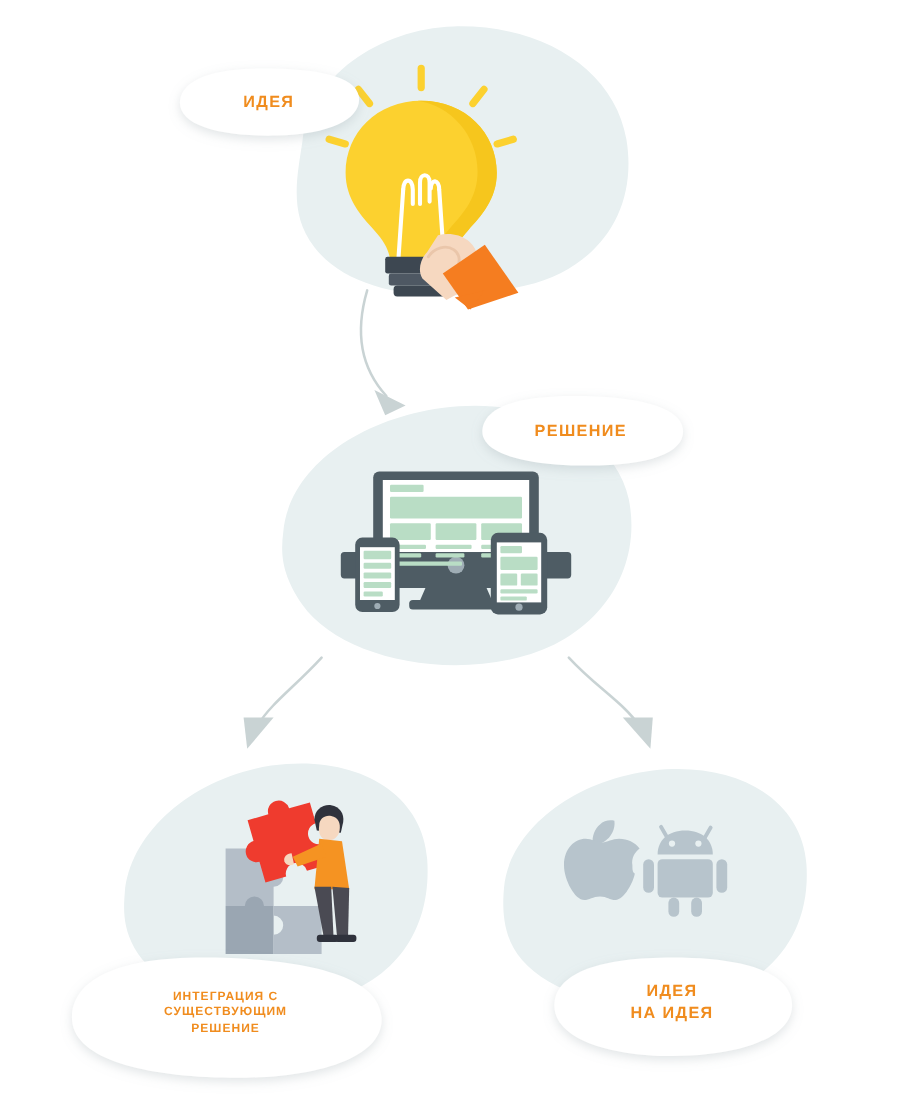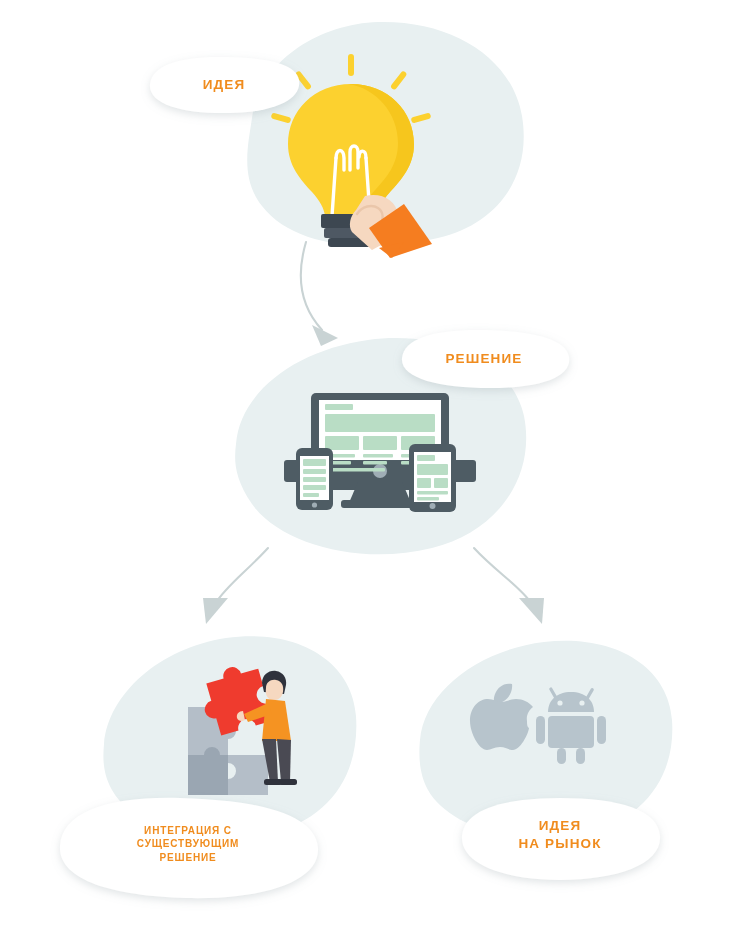--- a/index.html
+++ b/index.html
@@ -302,17 +302,17 @@
     <div>
       <span>ИНТЕГРАЦИЯ С</span>
       <span>СУЩЕСТВУЮЩИМ</span>
       <span>РЕШЕНИЕ</span>
     </div>
   </div>
 
   <div class="label lbl-vyhod">
     <div>
       <span>ИДЕЯ</span>
-      <span>НА РЫНОК</span>
+      <span>НА ИДЕЯ</span>
     </div>
   </div>
 
 </div>
 
 </body></html>

